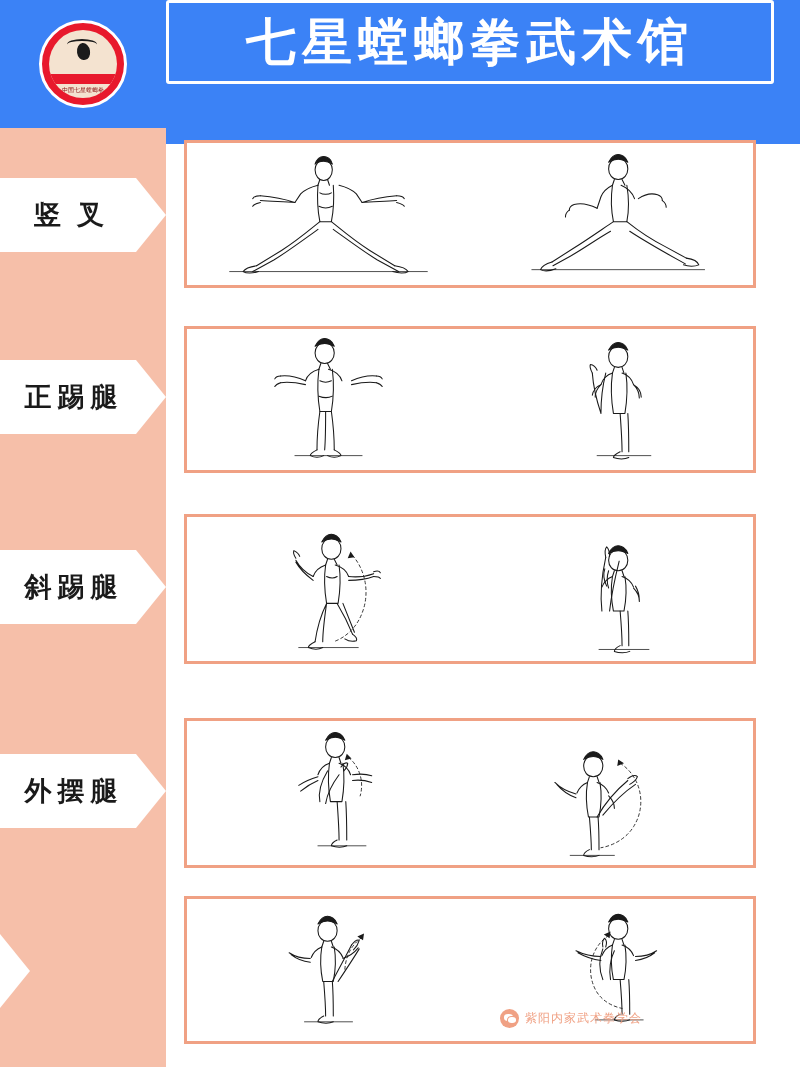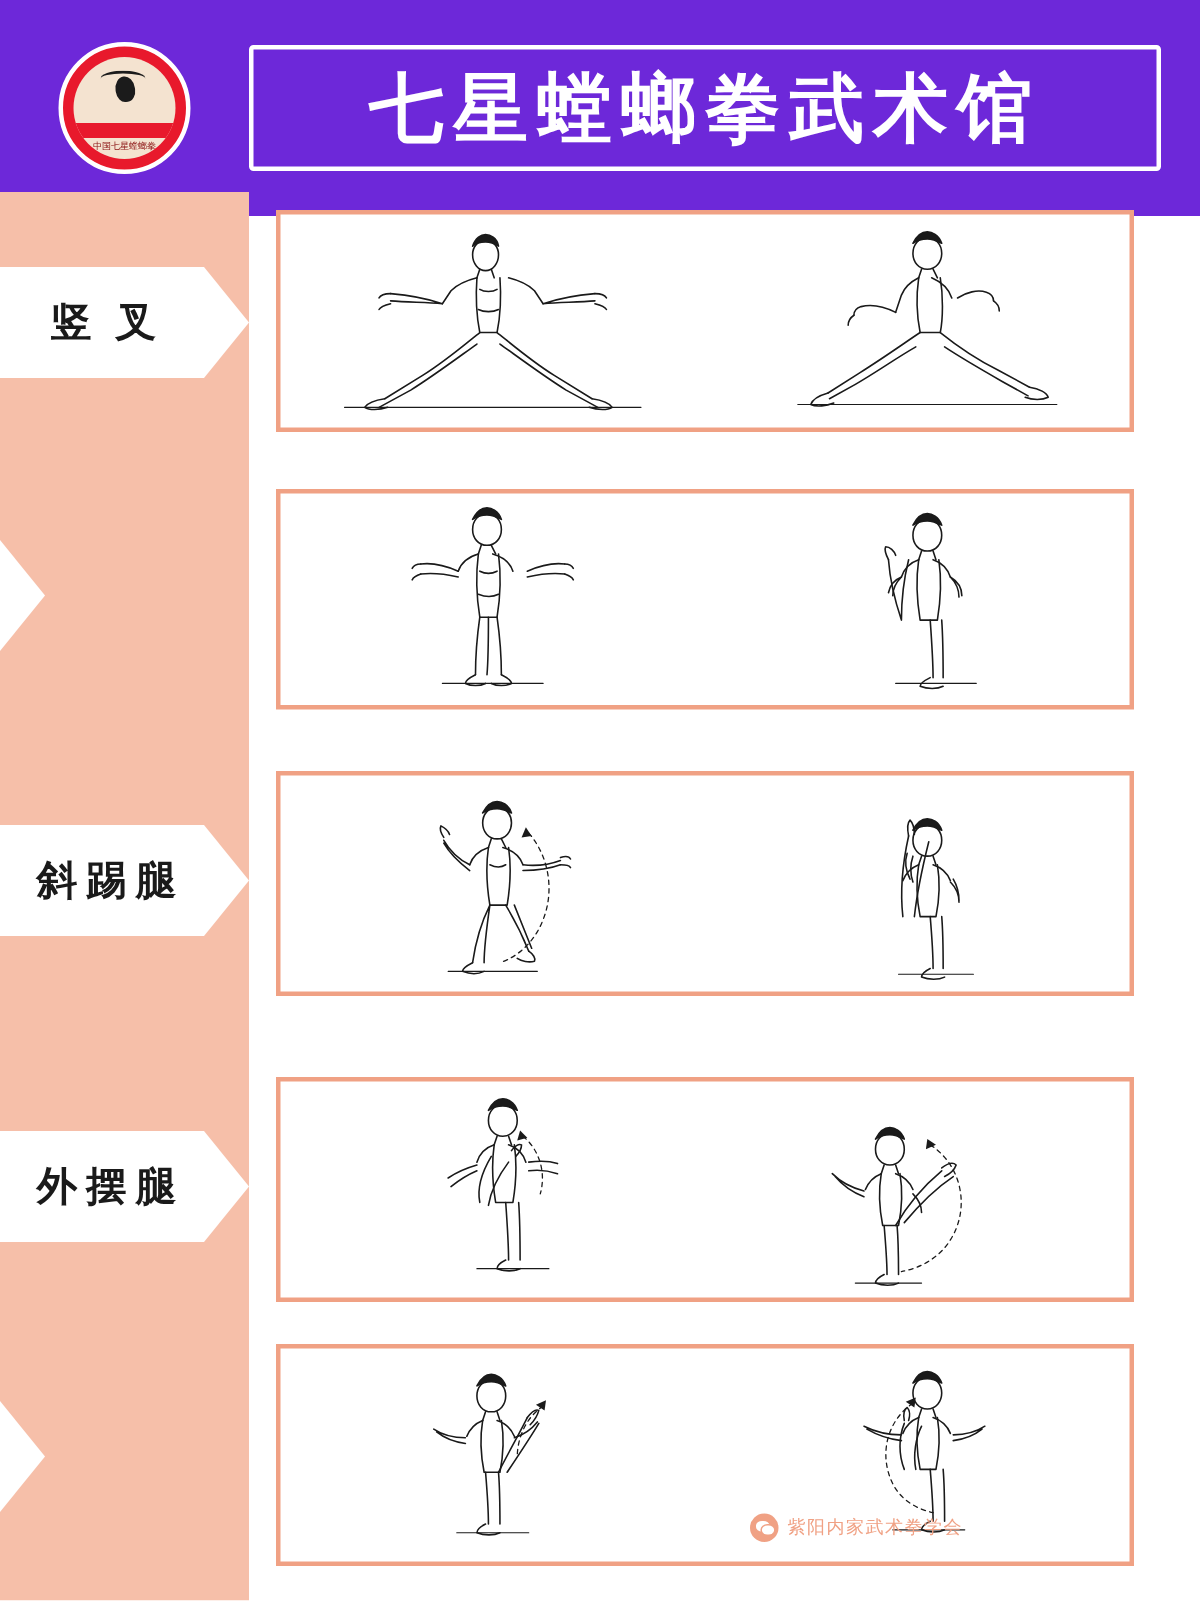--- a/index.html
+++ b/index.html
@@ -15,23 +15,23 @@
     position: relative;
   }
 
   
   .header {
     position: absolute;
     left: 0;
     top: 0;
     width: 800px;
     height: 144px;
-    background: #6d28d9;
-    display: flex;
-    align-items: center;
+    background: #3b82f6;
+    display: flex;
+    align-items: flex-start;
   }
   .logo-wrap {
     width: 166px;
     height: 128px;
     display: flex;
     align-items: center;
     justify-content: center;
     flex: 0 0 166px;
   }
   .logo {
@@ -335,20 +335,23 @@
             <path d="M221 120c7 1 12 4 13 7-4 2-11 2-16 0"></path>
             <path d="M60 132h180" stroke-width="0.8"></path>
           </svg>
         </div>
       </div>
     </div>
   </div>
 
   <div class="row" style="top:190px;height:180px;">
     <div class="arrow" style="top:42px;">
+      <div class="arrow-body">
+        <div class="arrow-label">正踢腿</div>
+      </div>
       <div class="arrow-head"></div>
     </div>
     <div class="panel" style="top:8px;height:147px;">
       <div class="panel-inner">
         <div class="fig left">
           <svg viewBox="0 0 286 147" fill="none" stroke="#1a1a1a" stroke-width="1.1" stroke-linecap="round" stroke-linejoin="round">
             <path d="M139 14c-6 0-10 5-10 11s4 11 10 11 10-5 10-11-4-11-10-11z"></path>
             <path d="M129 18c3-6 7-8 10-8s8 2 10 8c-4-2-7-3-10-3s-7 1-10 3z" fill="#1a1a1a"></path>
             <path d="M135 36l-2 6m9-6l3 6"></path>
             <path d="M133 42c-7 2-12 6-14 12m24-12c7 2 12 6 14 12"></path>

